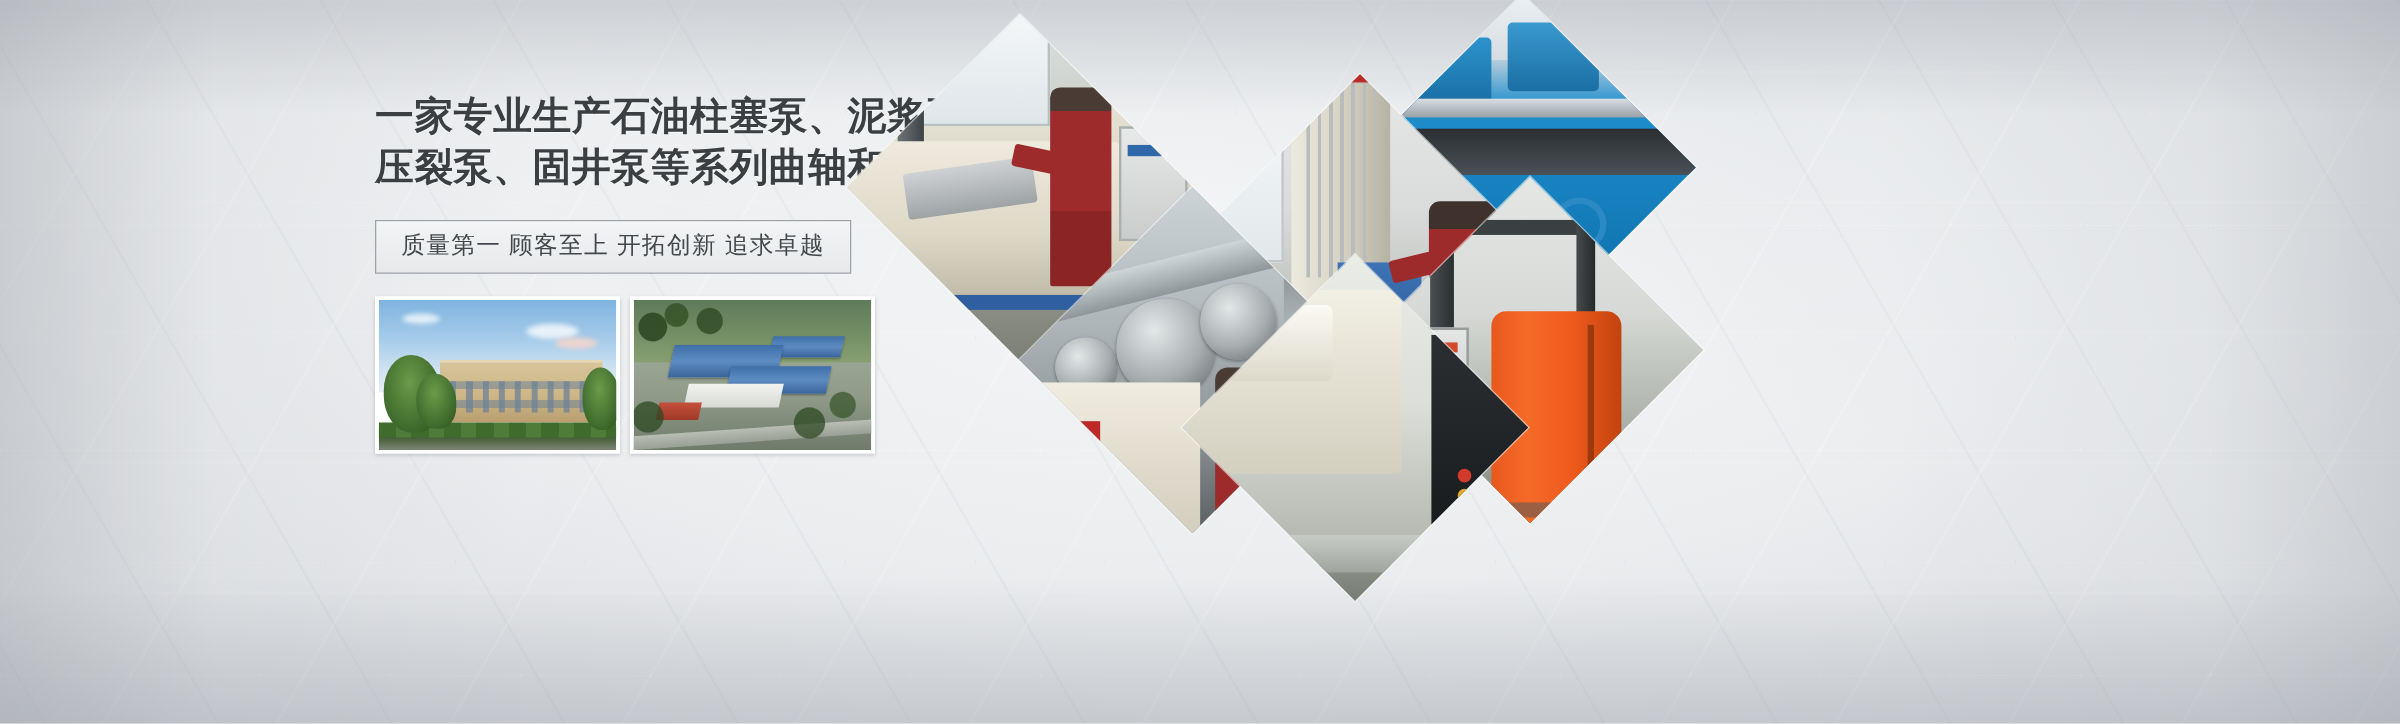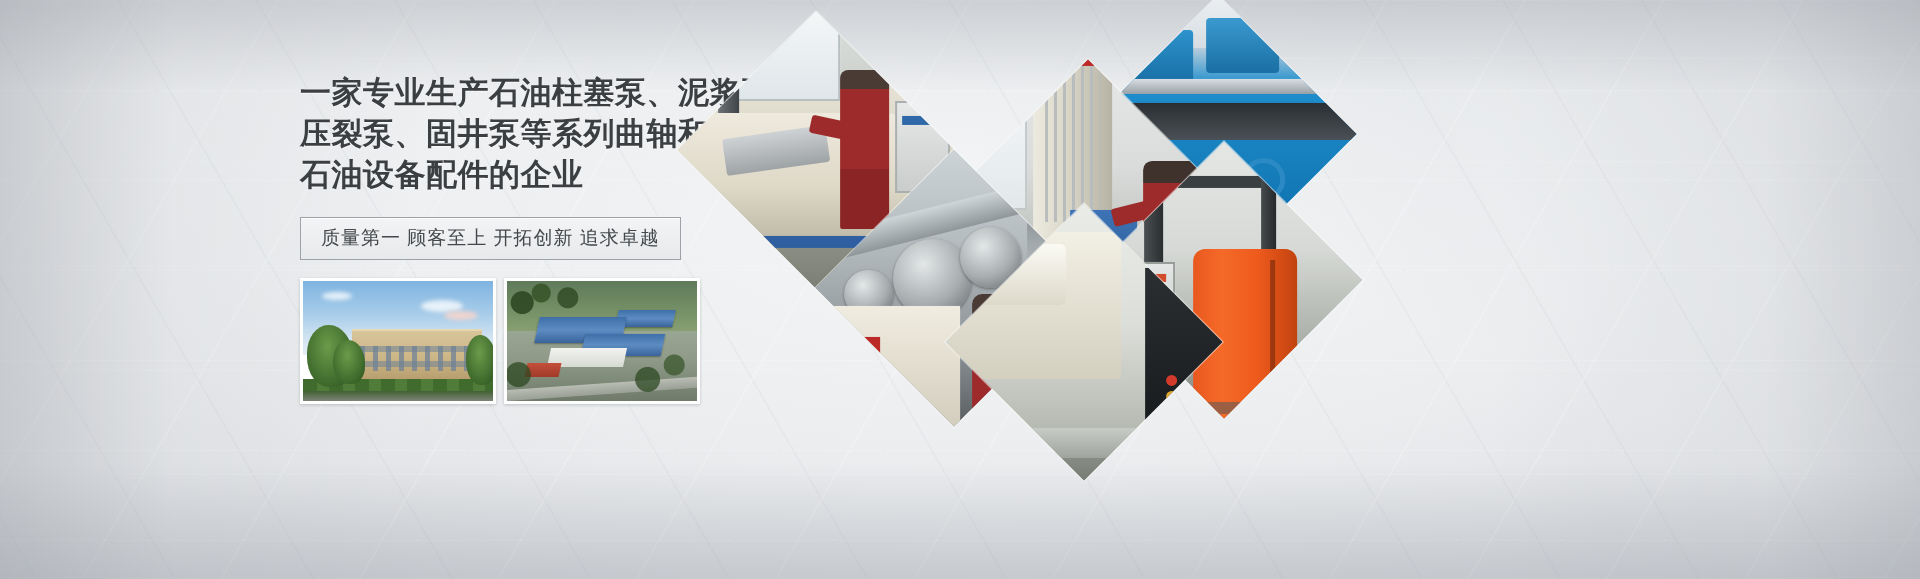--- a/index.html
+++ b/index.html
@@ -498,21 +498,20 @@
   <div class="bg-facets"></div>
   <div class="bg-pattern"></div>
   <div class="bg-pattern2"></div>
   <div class="bg-vignette"></div>
 
   <div class="content">
 
     <div class="headline">
       <span class="ln">一家专业生产石油柱塞泵、泥浆泵、</span>
       <span class="ln">压裂泵、固井泵等系列曲轴和其他</span>
-      <span class="ln">石油设备配件的企业</span>
     </div>
 
     <div class="slogan-box">
       <div class="slogan-text">质量第一  顾客至上  开拓创新  追求卓越</div>
     </div>
 
     <div class="photo-row">
 
       <div class="photo">
         <div class="inner">

